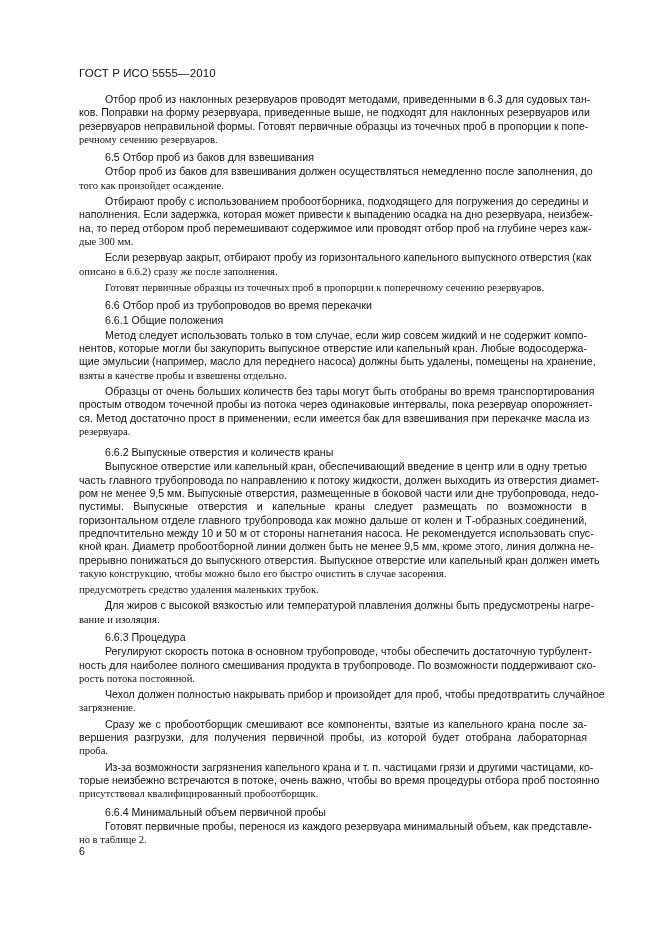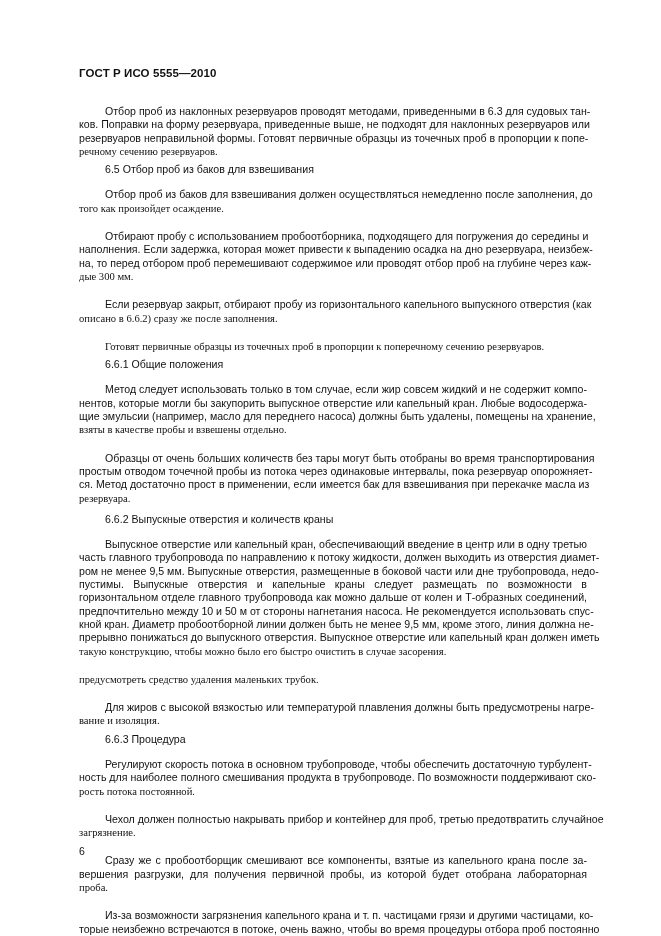--- a/index.html
+++ b/index.html
@@ -1,20 +1,20 @@
 <!DOCTYPE html>
 <html><head>
 <meta charset="utf-8">
 <style>
   html, body { margin: 0; padding: 0; background: #ffffff; }
   body { width: 661px; height: 936px; position: relative; overflow: hidden;
          font-family: "Liberation Sans", sans-serif; color: #111111; }
-  .header { position: absolute; left: 79px; top: 67px; font-size: 11.5px; font-weight: bold; letter-spacing: 0.1px; }
+  .header { position: absolute; left: 79px; top: 67px; font-size: 11.5px; font-weight: normal; letter-spacing: 0.1px; }
   .content { position: absolute; left: 79px; top: 93px; width: 508px; font-size: 10.6px; line-height: 13.3px; }
-  .p { margin: 12px 0 0 0; text-align: justify; }
+  .p { margin: 0 0 0 0; text-align: justify; }
   .p .ln { display: block; white-space: nowrap; text-align: justify; text-align-last: justify; }
   .p .ln.last { text-align-last: left; font-family: Liberation Serif, serif; }
   .p .ln.first { text-indent: 26px; }
   .gap { height: 3px; }
   .h { font-weight: normal; margin: 2px 0 1px 26px; line-height: 13.3px; white-space: nowrap; }
   .page-num { position: absolute; left: 79px; top: 845px; font-size: 10.5px; }
 </style>
 </head>
 <body>
 
@@ -43,20 +43,21 @@
     <div class="gap"></div>
     <div class="p">
       <span class="ln first">Если резервуар закрыт, отбирают пробу из горизонтального капельного выпускного отверстия (как</span>
       <span class="ln last">описано в 6.6.2) сразу же после заполнения.</span>
     </div>
     <div class="gap"></div>
     <div class="p">
       <span class="ln first last">Готовят первичные образцы из точечных проб в пропорции к поперечному сечению резервуаров.</span>
     </div>
     <div class="gap"></div>
+    <div class="h">6.6  Отбор проб из трубопроводов во время перекачки</div>
     <div class="h">6.6.1  Общие положения</div>
     <div class="p">
       <span class="ln first">Метод следует использовать только в том случае, если жир совсем жидкий и не содержит компо-</span>
       <span class="ln">нентов, которые могли бы закупорить выпускное отверстие или капельный кран. Любые водосодержа-</span>
       <span class="ln">щие эмульсии (например, масло для переднего насоса) должны быть удалены, помещены на хранение,</span>
       <span class="ln last">взяты в качестве пробы и взвешены отдельно.</span>
     </div>
     <div class="gap"></div>
     <div class="p">
       <span class="ln first">Образцы от очень больших количеств без тары могут быть отобраны во время транспортирования</span>
@@ -89,36 +90,37 @@
     </div>
     <div class="gap"></div>
     <div class="h">6.6.3  Процедура</div>
     <div class="p">
       <span class="ln first">Регулируют скорость потока в основном трубопроводе, чтобы обеспечить достаточную турбулент-</span>
       <span class="ln">ность для наиболее полного смешивания продукта в трубопроводе. По возможности поддерживают ско-</span>
       <span class="ln last">рость потока постоянной.</span>
     </div>
     <div class="gap"></div>
     <div class="p">
-      <span class="ln first">Чехол должен полностью накрывать прибор и контейнер для проб, третью предотвратить случайное</span>
+      <span class="ln first">Чехол должен полностью накрывать прибор и произойдет для проб, чтобы предотвратить случайное</span>
       <span class="ln last">загрязнение.</span>
     </div>
     <div class="gap"></div>
     <div class="p">
       <span class="ln first">Сразу же с пробоотборщик смешивают все компоненты, взятые из капельного крана после за-</span>
       <span class="ln">вершения разгрузки, для получения первичной пробы, из которой будет отобрана лабораторная</span>
       <span class="ln last">проба.</span>
     </div>
     <div class="gap"></div>
     <div class="p">
       <span class="ln first">Из-за возможности загрязнения капельного крана и т. п. частицами грязи и другими частицами, ко-</span>
       <span class="ln">торые неизбежно встречаются в потоке, очень важно, чтобы во время процедуры отбора проб постоянно</span>
       <span class="ln last">присутствовал квалифицированный пробоотборщик.</span>
     </div>
     <div class="gap"></div>
+    <div class="h">6.6.4  Минимальный объем первичной пробы</div>
     <div class="p">
       <span class="ln first">Готовят первичные пробы, перенося из каждого резервуара минимальный объем, как представле-</span>
       <span class="ln last">но в таблице 2.</span>
     </div>
     <div class="gap"></div>
   </div>
 
 <div class="page-num">6</div>
 
 </body></html>

